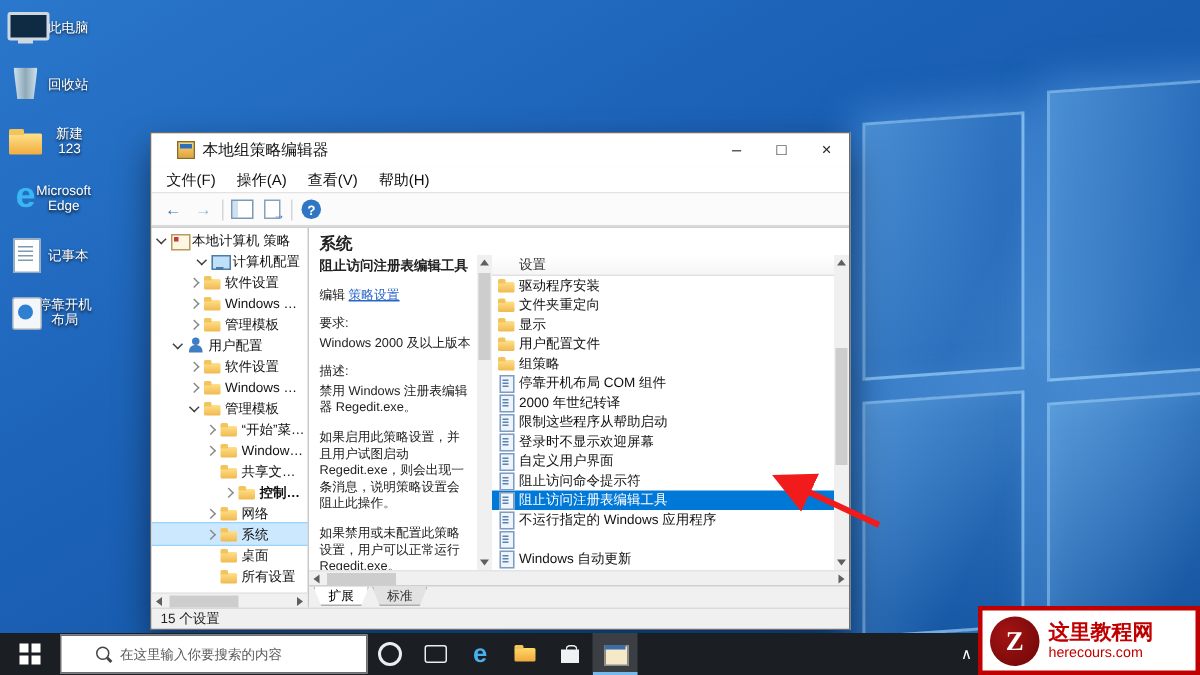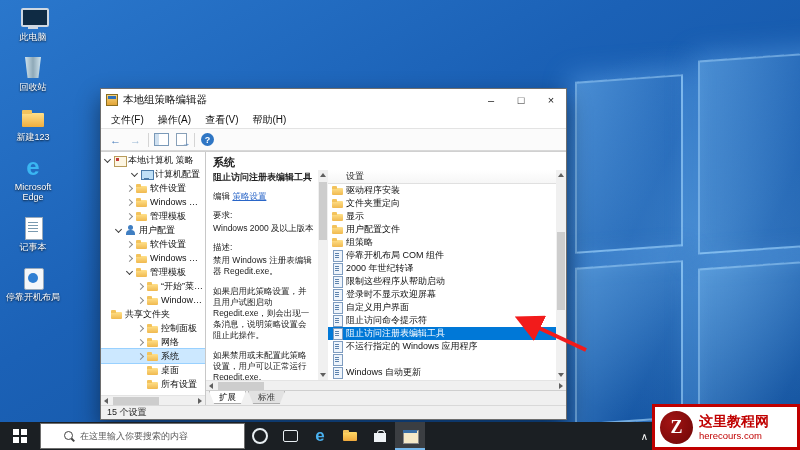--- a/index.html
+++ b/index.html
@@ -12,38 +12,38 @@
     background:radial-gradient(closest-side,rgba(130,200,255,.30),rgba(130,200,255,0))}
   .beam{position:absolute;border:2px solid rgba(170,218,255,.55);
     background:linear-gradient(115deg,rgba(140,205,255,.42),rgba(70,140,220,.10) 70%);
     box-shadow:0 0 26px 6px rgba(120,190,255,.35);transform:skewY(-4deg)}
   .b1{left:575px;top:78px;width:108px;height:172px}
   .b2{left:698px;top:56px;width:130px;height:194px}
   .b3{left:575px;top:264px;width:108px;height:158px}
   .b4{left:698px;top:264px;width:130px;height:184px}
   
   .desktop-icons{position:absolute;left:4px;top:6px;width:58px;display:flex;flex-direction:column;gap:14px;z-index:1}
-  .dicon{display:flex;flex-direction:column;align-items:center;gap:2px;cursor:pointer}
+  .dicon{display:flex;align-items:center;gap:2px;cursor:pointer}
   .dicon-img{width:26px;height:24px;position:relative;display:block}
   .dicon-label{color:#fff;font-size:9px;line-height:10px;text-align:center;text-shadow:0 1px 2px rgba(0,0,0,.85)}
   .ic-pc::before{content:"";position:absolute;left:1px;top:2px;width:24px;height:15px;background:#0f2b44;border:2px solid #cfd8e2;border-radius:2px}
   .ic-pc::after{content:"";position:absolute;left:8px;bottom:1px;width:10px;height:3px;background:#cfd8e2}
   .ic-recycle::before{content:"";position:absolute;left:5px;top:1px;width:16px;height:21px;
     background:linear-gradient(90deg,#cfe3ee,#8fa9b8 50%,#cfe3ee);clip-path:polygon(0 0,100% 0,84% 100%,16% 100%)}
   .ic-folder-big::before{content:"";position:absolute;left:2px;top:7px;width:22px;height:14px;background:linear-gradient(#ffe08a,#f0ae3e);border-radius:1px}
   .ic-folder-big::after{content:"";position:absolute;left:2px;top:4px;width:10px;height:4px;background:#f3c35c;border-radius:1px 1px 0 0}
   .ic-edge-big::before{content:"e";position:absolute;left:0;top:-3px;width:26px;text-align:center;font-size:24px;font-weight:bold;color:#3ab6f2}
   .ic-doc-big::before{content:"";position:absolute;left:5px;top:1px;width:16px;height:21px;background:#fff;border:1px solid #9ab}
   .ic-doc-big::after{content:"";position:absolute;left:8px;top:6px;width:10px;height:1px;background:#7a9ab0;box-shadow:0 3px 0 #7a9ab0,0 6px 0 #7a9ab0,0 9px 0 #7a9ab0}
   .ic-app-big::before{content:"";position:absolute;left:4px;top:2px;width:18px;height:20px;background:#f4f7fa;border:1px solid #9ab;border-radius:2px}
   .ic-app-big::after{content:"";position:absolute;left:8px;top:7px;width:10px;height:10px;border-radius:50%;background:#2f7fd3}
   
   .window{position:absolute;left:100px;top:88px;width:467px;height:332px;background:#f0f0f0;
     border:1px solid #6e6e6e;box-shadow:0 10px 22px rgba(0,0,0,.45);display:flex;flex-direction:column;z-index:2}
-  .titlebar{height:22px;background:#fff;display:flex;align-items:center;padding-left:5px;gap:5px;flex:0 0 22px}
+  .titlebar{height:22px;background:#fff;display:flex;align-items:center;padding-left:17px;gap:5px;flex:0 0 22px}
   .app-icon{width:12px;height:12px;position:relative;background:linear-gradient(#f8d57e,#e2a437);border:1px solid #8a6d1f}
   .app-icon::after{content:"";position:absolute;left:1px;top:1px;width:8px;height:3px;background:#2f6fb8}
   .title{font-size:10.5px;color:#111;flex:1;white-space:nowrap;overflow:hidden}
   .win-controls{display:flex}
   .win-btn{width:30px;height:22px;display:flex;align-items:center;justify-content:center;font-size:11px;color:#222;cursor:pointer}
   .menubar{height:18px;background:#fff;border-bottom:1px solid #e3e3e3;display:flex;align-items:center;padding-left:3px;flex:0 0 18px}
   .menu-item{font-size:10px;color:#111;padding:0 7px;cursor:pointer}
   .toolbar{height:22px;background:#fbfbfb;border-bottom:1px solid #d8d8d8;display:flex;align-items:center;gap:3px;padding-left:6px;flex:0 0 22px}
   .tb{width:17px;height:17px;display:flex;align-items:center;justify-content:center;font-size:11px;position:relative;cursor:pointer}
   .ic-back::before{content:"←";color:#3f76b8;font-weight:bold}
@@ -285,27 +285,27 @@
               <span class="ti ic-folder"></span>
               <span class="tl">“开始”菜单和...</span>
             </div>
 
             <div class="tree-row" style="padding-left: 36px;">
               <span class="exp ic-collapsed"></span>
               <span class="ti ic-folder"></span>
               <span class="tl">Windows 组件</span>
             </div>
 
-            <div class="tree-row" style="">
+            <div class="tree-row" style="padding-left: 36px;">
               <span class="exp ic-leaf"></span>
               <span class="ti ic-folder"></span>
               <span class="tl">共享文件夹</span>
             </div>
 
-            <div class="tree-row" style="padding-left: 36px;">
+            <div class="tree-row" style="padding-left: 48px; font-weight: bold;">
               <span class="exp ic-collapsed"></span>
               <span class="ti ic-folder"></span>
               <span class="tl">控制面板</span>
             </div>
 
             <div class="tree-row" style="padding-left: 36px;">
               <span class="exp ic-collapsed"></span>
               <span class="ti ic-folder"></span>
               <span class="tl">网络</span>
             </div>

